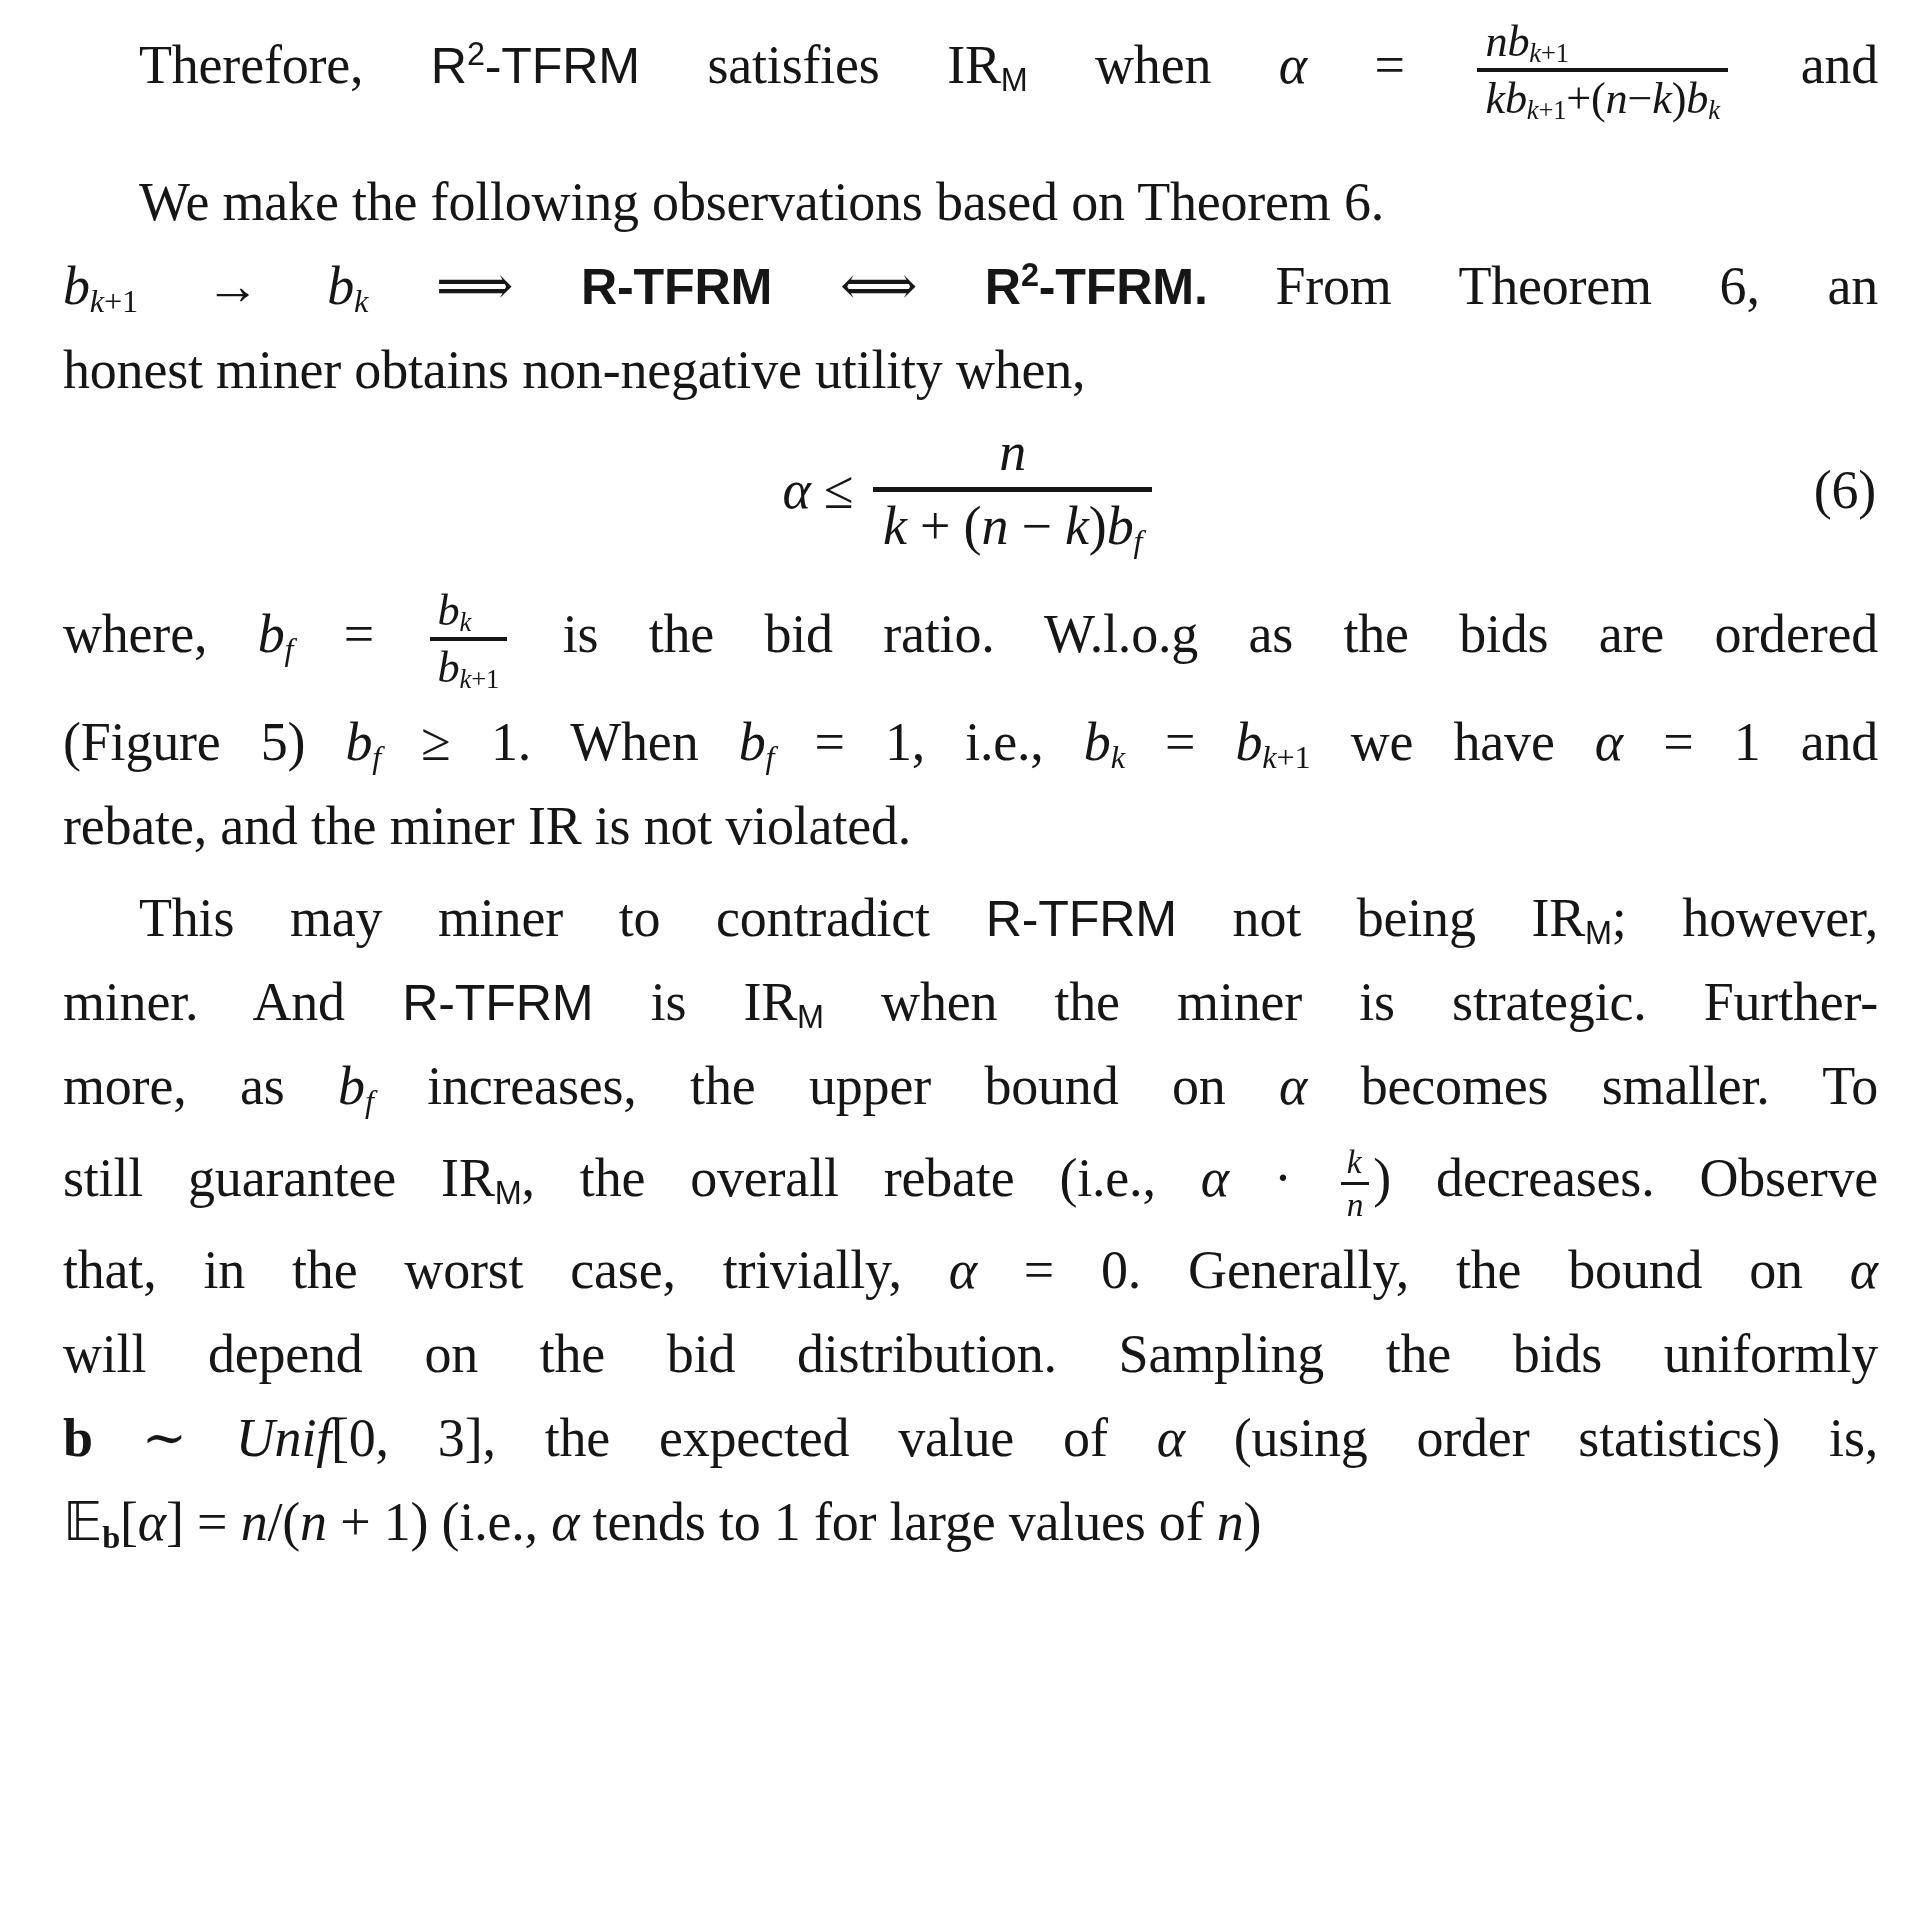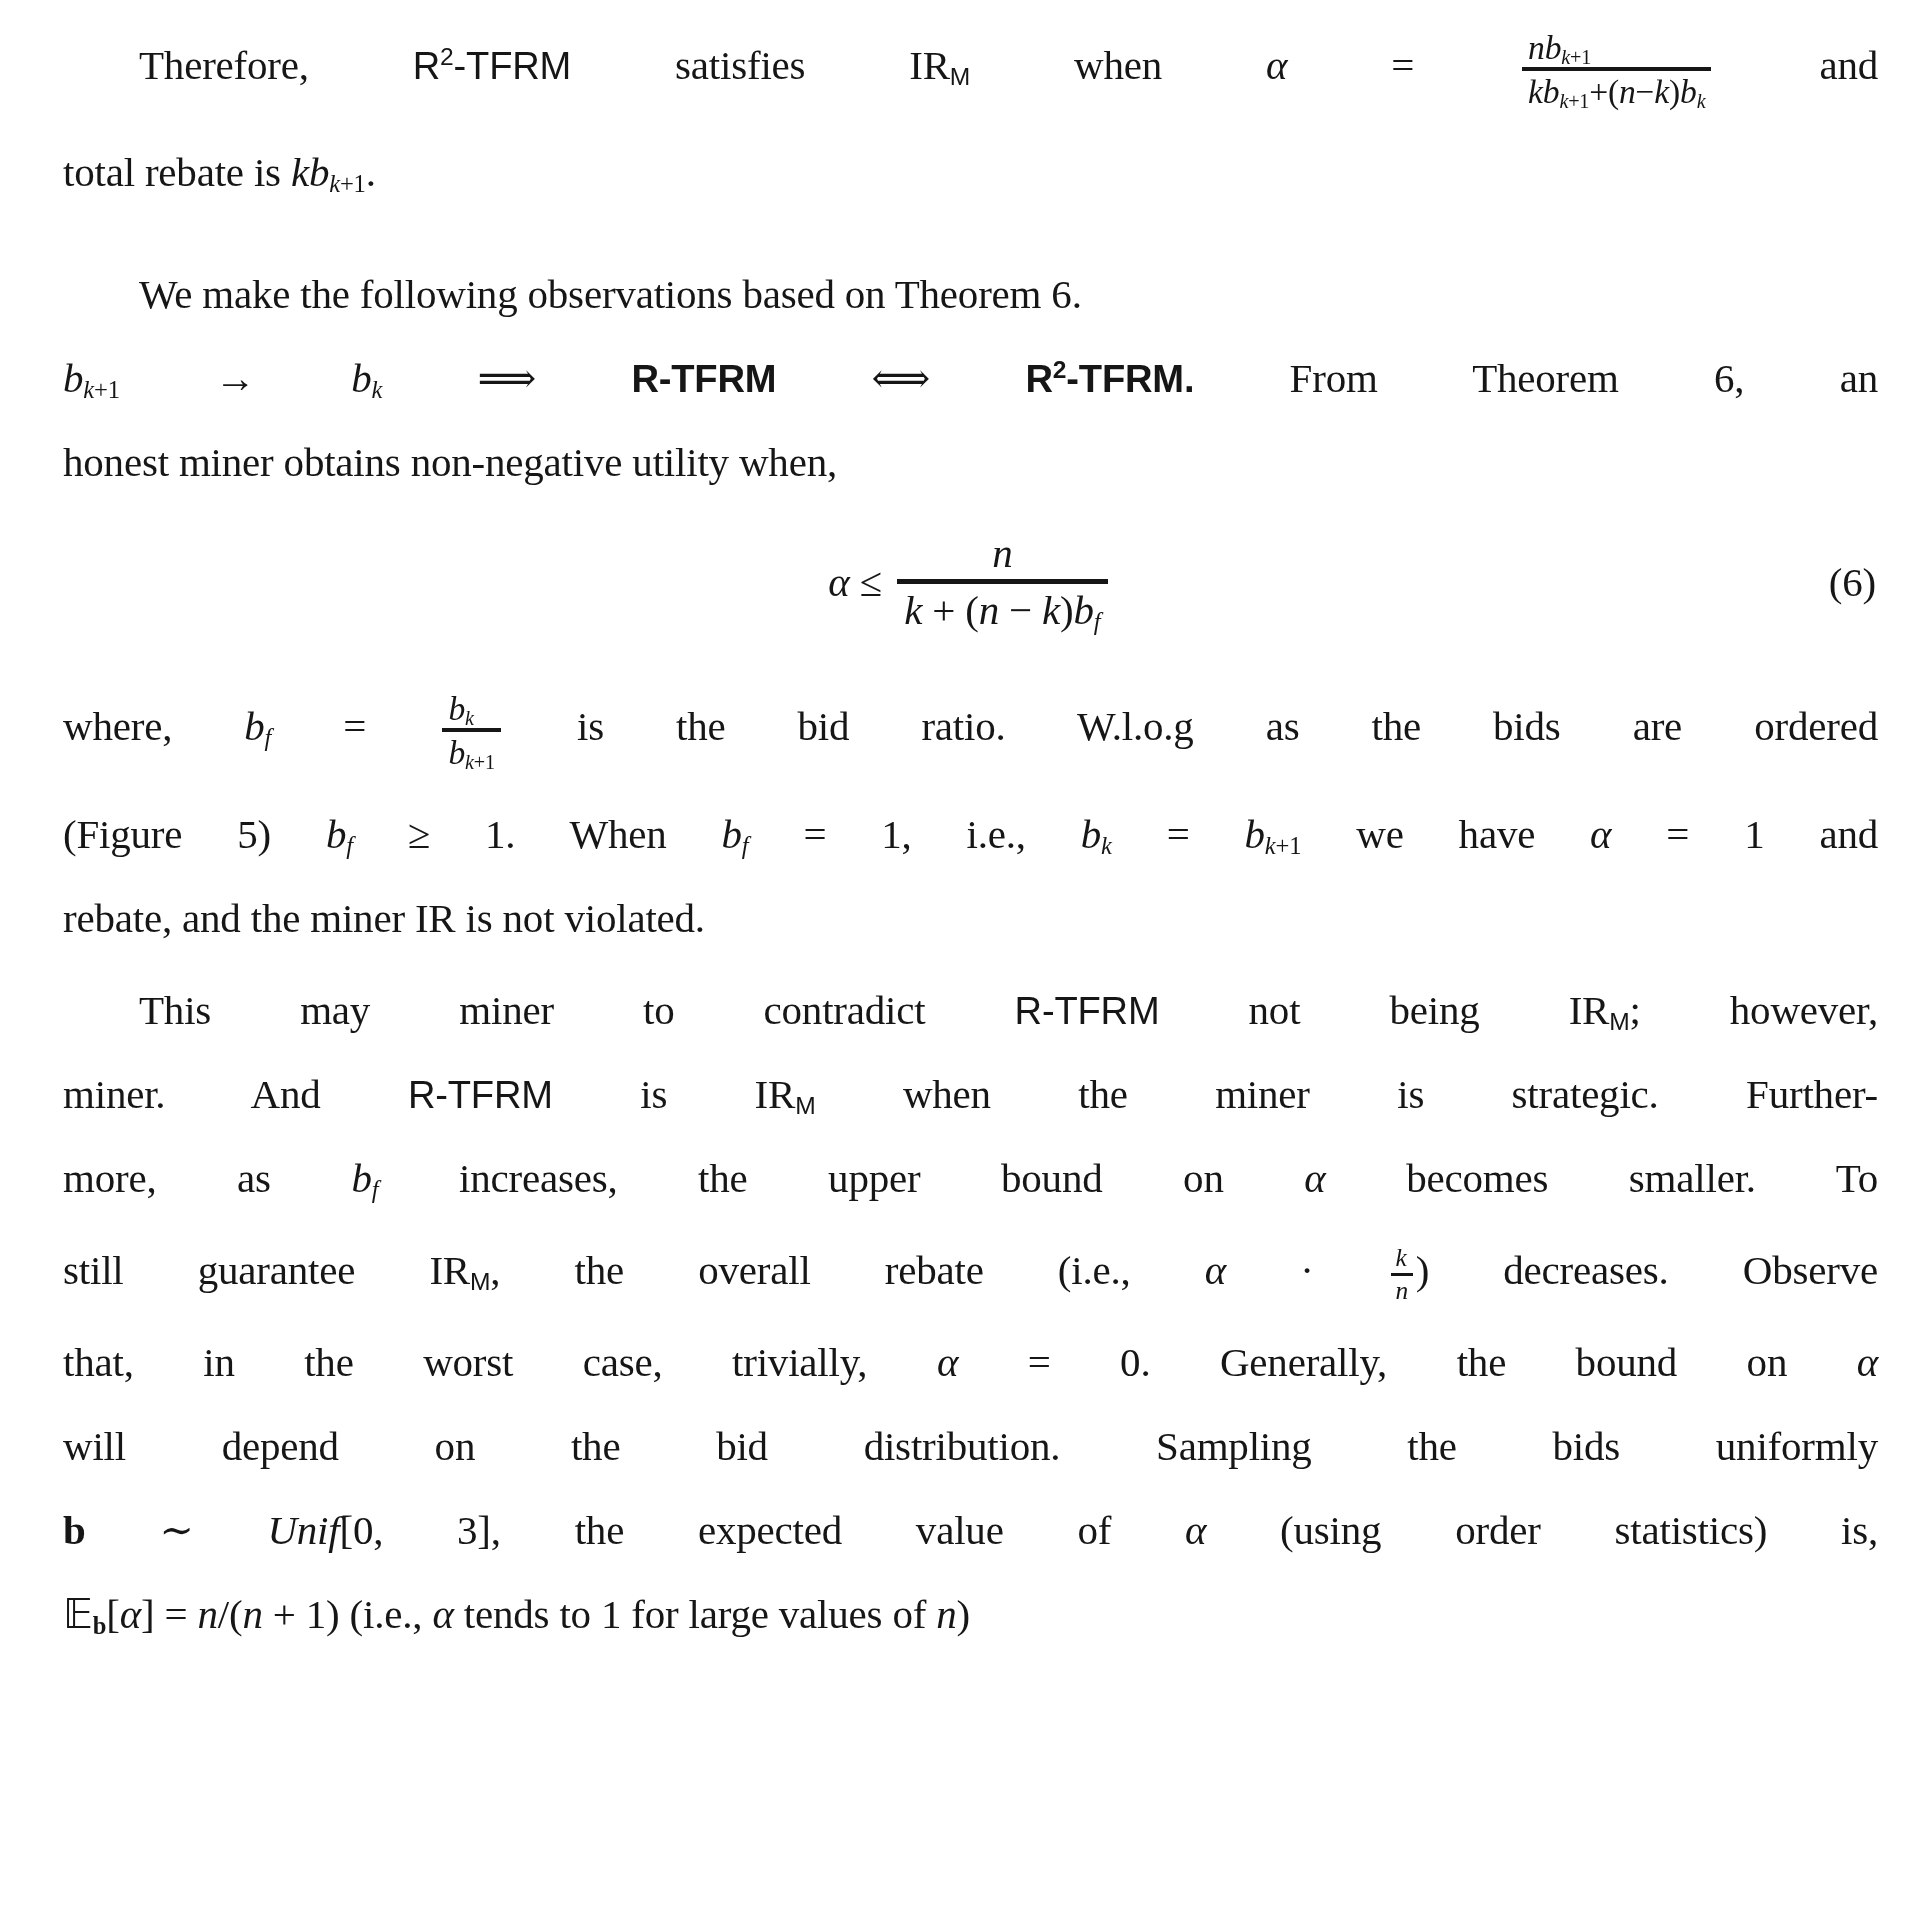--- a/index.html
+++ b/index.html
@@ -7,21 +7,21 @@
     background: #ffffff;
     width: 1920px; height: 1917px;
     overflow: hidden;
   }
   #page {
     position: relative;
     width: 1920px; height: 1917px;
     background: #ffffff;
     color: #161616;
     font-family: "Liberation Serif", "DejaVu Serif", "DejaVu Sans", serif;
-    font-size: 41px;
+    font-size: 54px;
     letter-spacing: -0.2px;
     padding-top: 4px;
     box-sizing: border-box;
     border-radius: 29px;
   }
   .line {
     position: relative;
     box-sizing: border-box;
     width: 1815px;
     margin-left: 63px;
@@ -97,21 +97,20 @@
     margin-right: 18px;
     flex: 0 0 auto;
   }
 </style>
 </head>
 <body>
 
 <main id="page">
   <div id="content">
       <div class="line indent justify tall1"><span class="f-rm">Therefore, </span><span class="f-sf">R</span><span class="f-sf k-sup">2</span><span class="f-sf">-TFRM</span><span class="f-rm"> satisfies IR</span><span class="f-sfsub k-sub">M</span><span class="f-rm"> when </span><span class="f-it">α</span><span class="f-rm"> = </span><span class="frac inline"><span class="num"><span class="f-it">nb</span><span class="f-it k-sub">k</span><span class="f-rm k-sub">+1</span></span><span class="den"><span class="f-it">kb</span><span class="f-it k-sub">k</span><span class="f-rm k-sub">+1</span><span class="f-rm">+(</span><span class="f-it">n</span><span class="f-rm">−</span><span class="f-it">k</span><span class="f-rm">)</span><span class="f-it">b</span><span class="f-it k-sub">k</span></span></span><span class="f-rm"> and</span></div>
-      <div class="line h92"><span class="f-rm">total rebate is </span><span class="f-it">kb</span><span class="f-it k-sub">k</span><span class="f-rm k-sub">+1</span><span class="f-rm">.</span></div>
       <div class="line indent gap-para"><span class="f-rm">We make the following observations based on Theorem 6.</span></div>
       <div class="line justify"><span class="f-it">b</span><span class="f-it k-sub">k</span><span class="f-rm k-sub">+1</span><span class="f-rm"> → </span><span class="f-it">b</span><span class="f-it k-sub">k</span><span class="f-rm"> ⟹ </span><span class="f-bsf">R-TFRM</span><span class="f-rm"> ⟺ </span><span class="f-bsf">R</span><span class="f-bsf k-sup">2</span><span class="f-bsf">-TFRM.</span><span class="f-rm"> From Theorem 6, an</span></div>
       <div class="line"><span class="f-rm">honest miner obtains non-negative utility when,</span></div>
       <div class="line eq">
         <span class="eq-inner"><span class="f-it">α</span><span class="f-rm"> ≤ </span><span class="frac display"><span class="num"><span class="f-it">n</span></span><span class="den"><span class="f-it">k</span><span class="f-rm"> + (</span><span class="f-it">n</span><span class="f-rm"> − </span><span class="f-it">k</span><span class="f-rm">)</span><span class="f-it">b</span><span class="f-it k-sub">f</span></span></span></span>
         <span class="eqno">(6)</span>
       </div>
       <div class="line justify tall2"><span class="f-rm">where, </span><span class="f-it">b</span><span class="f-it k-sub">f</span><span class="f-rm"> = </span><span class="frac inline"><span class="num"><span class="f-it">b</span><span class="f-it k-sub">k</span></span><span class="den"><span class="f-it">b</span><span class="f-it k-sub">k</span><span class="f-rm k-sub">+1</span></span></span><span class="f-rm"> is the bid ratio. W.l.o.g as the bids are ordered</span></div>
       <div class="line justify"><span class="f-rm">(Figure 5) </span><span class="f-it">b</span><span class="f-it k-sub">f</span><span class="f-rm"> ≥ 1. When </span><span class="f-it">b</span><span class="f-it k-sub">f</span><span class="f-rm"> = 1, i.e., </span><span class="f-it">b</span><span class="f-it k-sub">k</span><span class="f-rm"> = </span><span class="f-it">b</span><span class="f-it k-sub">k</span><span class="f-rm k-sub">+1</span><span class="f-rm"> we have </span><span class="f-it">α</span><span class="f-rm"> = 1 and</span></div>
       <div class="line"><span class="f-rm">rebate, and the miner IR is not violated.</span></div>

